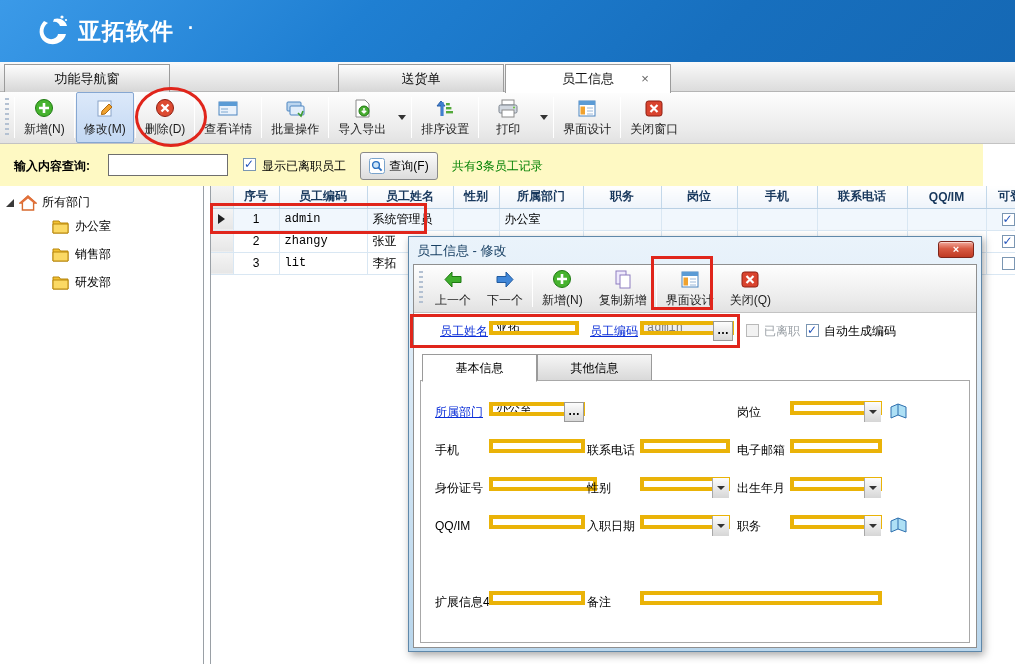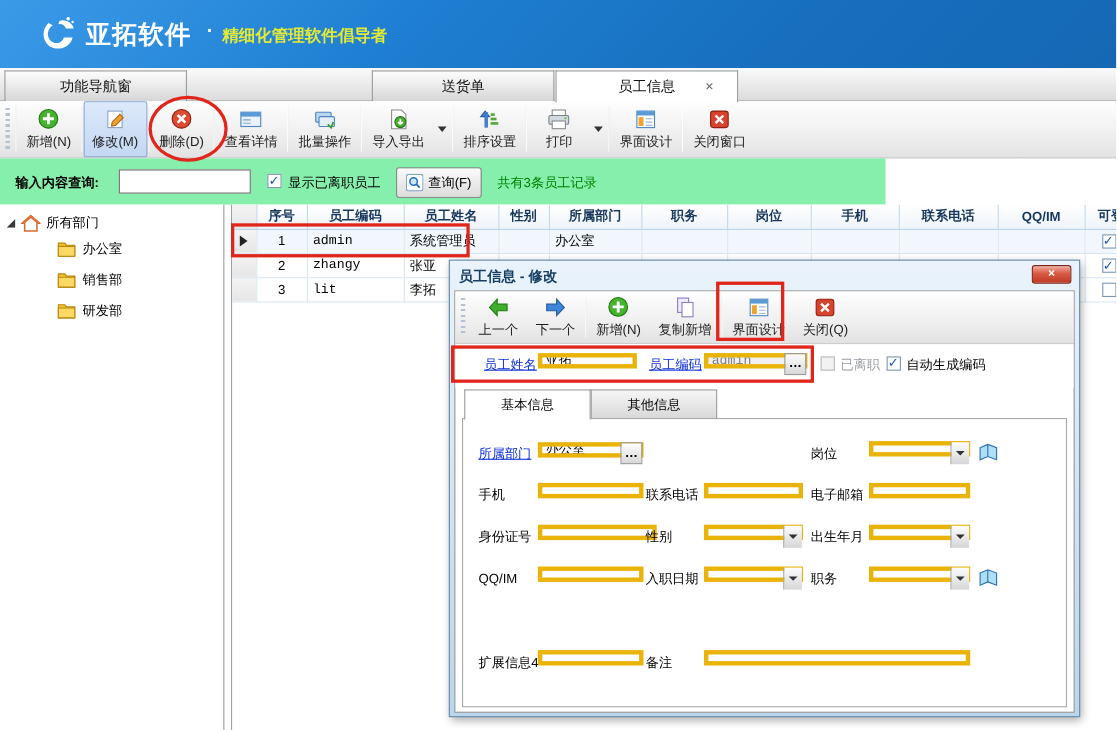--- a/index.html
+++ b/index.html
@@ -33,21 +33,21 @@
   .tbtn { position:relative; display:flex; flex-direction:column; align-items:center; justify-content:center;
     padding:3px 7px 2px; min-width:56px; gap:2px; color:#1c1c1c; border:1px solid transparent; }
   .tbtn .lab { font-size:12px; white-space:nowrap; }
   .tsep { width:1px; margin:5px 1px; background:#d4d4d4; border-right:1px solid #fff; }
   .tbtn.hl { background:linear-gradient(#dcE9fa,#c3d8f3); border:1px solid #86a7d2; border-radius:2px; }
   .caret { width:0; height:0; border-left:4px solid transparent; border-right:4px solid transparent;
     border-top:5px solid #333; align-self:center; margin:0 4px; }
   .ticon { width:22px; height:21px; display:block; }
 
   
-  .filter-bar { position:absolute; left:0; top:144px; width:805px; height:42px; background:#86efac; }
+  .filter-bar { position:absolute; left:0; top:144px; width:983px; height:42px; background:#fef9c3; }
   .filter-label { position:absolute; left:14px; top:14px; font-weight:bold; }
   .filter-input { position:absolute; left:108px; top:10px; width:120px; height:22px;
     border:1px solid #6e6e6e; font-size:12px; padding:0 3px; }
   .cbx { width:13px; height:13px; border:1px solid #7b96b2; background:#fff; position:relative; display:inline-block; }
   .cbx.checked::after { content:"✓"; position:absolute; left:0px; top:-2px; font-size:12px; font-weight:bold; color:#2253bb; }
   .cbx.disabled { background:#f2f2f2; border-color:#b9b9b9; }
   .filter-cbx { position:absolute; left:243px; top:14px; }
   .filter-cbx-label { position:absolute; left:262px; top:14px; }
   .query-btn { position:absolute; left:360px; top:8px; width:78px; height:28px;
     background:linear-gradient(#fbfbfb,#dcdcdc); border:1px solid #8a8a8a; border-radius:3px;
@@ -77,21 +77,21 @@
   table.grid tr.sel td { background:#f1f7fd; }
   td.ind,th.ind { background:linear-gradient(#f4f4f4,#e6e6e6) !important; border-right:1px solid #c9c9c9; padding:0; }
   .row-arrow { width:0; height:0; margin:0 auto; border-top:5px solid transparent; border-bottom:5px solid transparent; border-left:7px solid #222; }
   td.mono { font-family:"Liberation Mono","DejaVu Sans Mono",monospace; }
   td.center { text-align:center; }
   td .cbx { margin-left:10px; vertical-align:middle; }
 
   
   .dialog { position:absolute; left:408px; top:236px; width:574px; height:416px; z-index:10;
     border:1px solid #5f88aa; background:linear-gradient(#eaf3fb,#b9d6ec); box-shadow:2px 3px 8px rgba(0,0,0,.35); }
-  .dlg-title { position:absolute; left:8px; top:5px; font-weight:bold; color:#173f63; font-size:13px; }
+  .dlg-title { position:absolute; left:8px; top:5px; font-weight:normal; color:#173f63; font-size:13px; }
   .dlg-close { position:absolute; right:7px; top:4px; width:36px; height:17px; border:1px solid #7e251a; border-radius:3px;
     background:linear-gradient(#f2a99c,#d85a43 45%,#bf3a23); color:#fff; font-weight:bold; font-size:11px;
     text-align:center; line-height:15px; box-shadow:inset 0 1px 0 rgba(255,255,255,.5); }
   .dlg-body { position:absolute; left:4px; top:27px; width:564px; height:384px; background:#fff; border:1px solid #8f8f8f;padding-left:20px; }
   .dlg-toolbar { left:0; top:0; width:562px; height:48px; }
   .tbtn.save { min-width:58px; }
 
   .name-row { position:absolute; left:0; top:48px; width:562px; height:40px; background:#fff; }
   .f-label { position:absolute; line-height:22px; white-space:nowrap; }
   .f-label.link { color:#0a2ed8; text-decoration:underline; }
@@ -130,21 +130,20 @@
 
   <div class="app-header">
     <svg class="logo" viewBox="0 0 36 36">
       <path d="M10 8 C4 14 4 24 11 29 C19 34 30 30 32 21 L24 21 C23 26 16 28 12 24 C8 20 9 13 14 10 Z" fill="#fff"></path>
       <path d="M20 6 C26 4 32 8 33 13 L26 13 C25 10 22 8 19 9 Z" fill="#fff"></path>
       <circle cx="28" cy="4" r="1.6" fill="#fff"></circle>
         <circle cx="32" cy="7" r="1.1" fill="#fff"></circle>
     </svg>
     <div class="brand">亚拓软件</div>
     <div class="brand-dot">·</div>
-    <div class="slogan">精细化管理软件倡导者</div>
   </div>
 
   <div class="tab-strip">
     <div class="tab" style="left:4px"><span>功能导航窗</span></div>
     <div class="tab" style="left:338px"><span>送货单</span></div>
     <div class="tab active" style="left:505px">
       <span>员工信息</span>
       <span class="tab-close">×</span>
     </div>
   </div>

